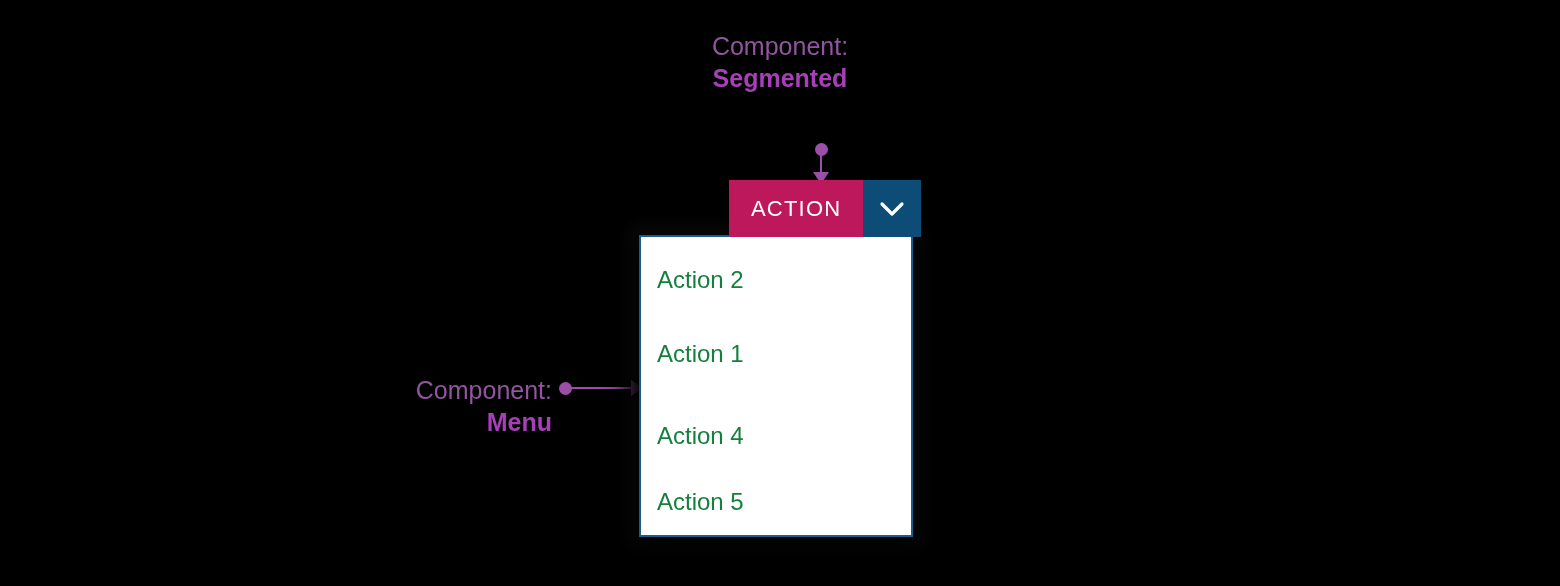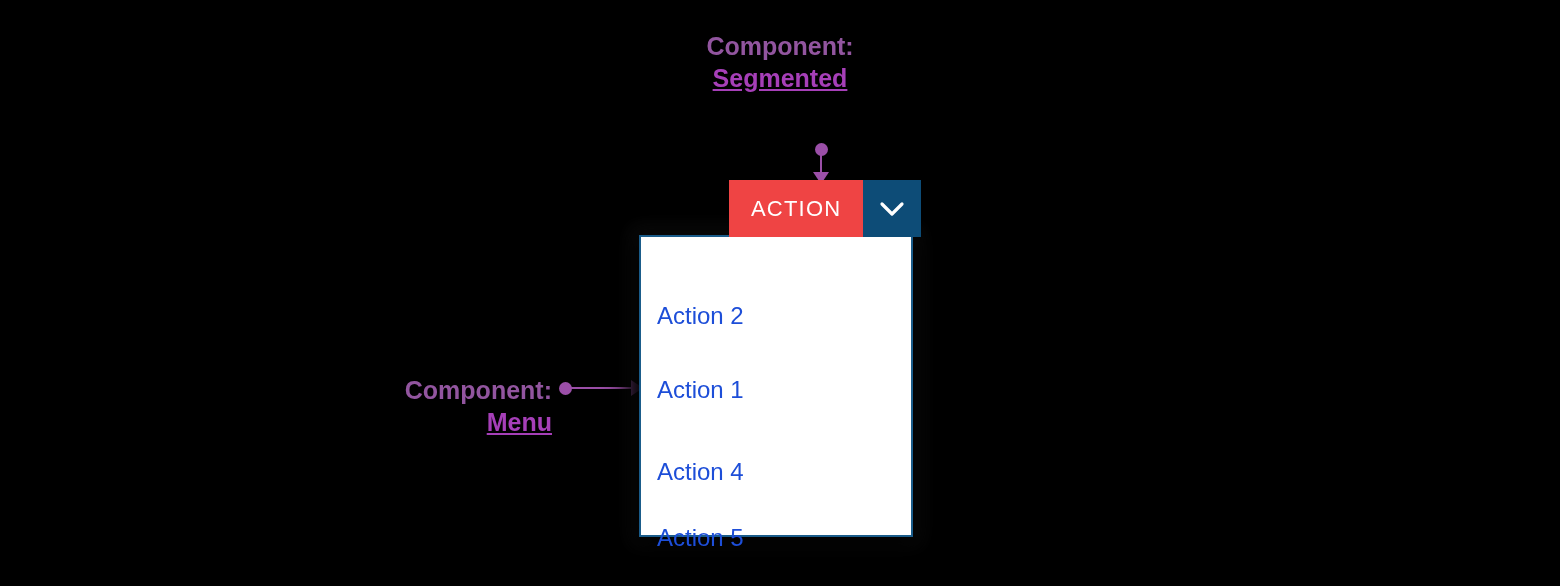--- a/index.html
+++ b/index.html
@@ -21,26 +21,25 @@
 
   
   .annot {
     position: absolute;
     line-height: 32px;
     font-size: 25px;
     white-space: nowrap;
   }
   .annot .lead {
     color: #92559f;
-    font-weight: 700;
+    font-weight: 400;
   }
   .annot .strong {
     color: #a63fb8;
     font-weight: 700;
-    text-decoration: underline;
   }
 
   #annot-top {
     left: 620px;
     top: 30px;
     width: 320px;
     text-align: center;
     white-space: normal;
   }
   #annot-left {
@@ -98,21 +97,21 @@
   #btn-group {
     position: absolute;
     left: 729px;
     top: 180px;
     display: flex;
     align-items: stretch;
     height: 57px;
     z-index: 5;
   }
   #btn-action {
-    background: #ef4444;
+    background: #be185d;
     color: #ffffff;
     font-size: 22px;
     letter-spacing: 1.2px;
     display: flex;
     align-items: center;
     justify-content: center;
     padding: 0 22px;
     min-width: 126px;
     border: none;
     font-family: "Liberation Sans", sans-serif;
@@ -146,24 +145,23 @@
     height: 302px;
     background: #ffffff;
     border: 2px solid #1a5c8a;
     box-sizing: border-box;
     z-index: 3;
   }
   .menu-item {
     position: absolute;
     left: 16px;
     font-size: 24px;
-    color: #1d4ed8;
+    color: #15803d;
     line-height: 30px;
     white-space: nowrap;
-    margin-top: 36px;
   }
   .menu-item:nth-of-type(1) { top: 28px; }
   .menu-item:nth-of-type(2) { top: 102px; }
   .menu-item:nth-of-type(3) { top: 184px; }
   .menu-item:nth-of-type(4) { top: 250px; }
 </style>
 </head>
 <body>
 
 <div id="stage">

